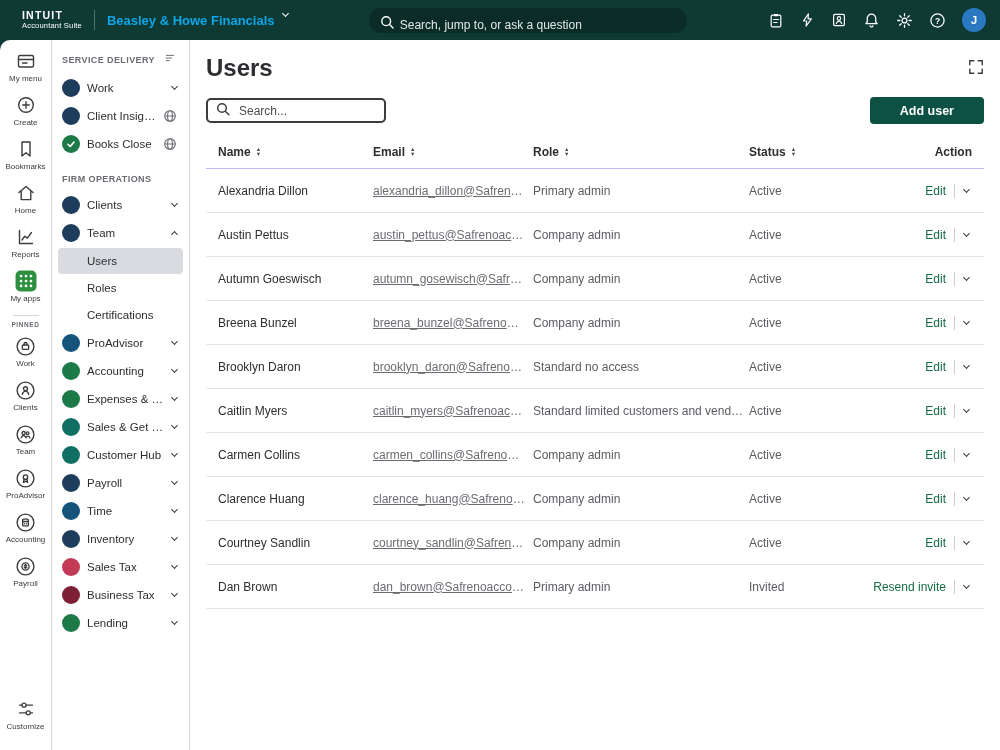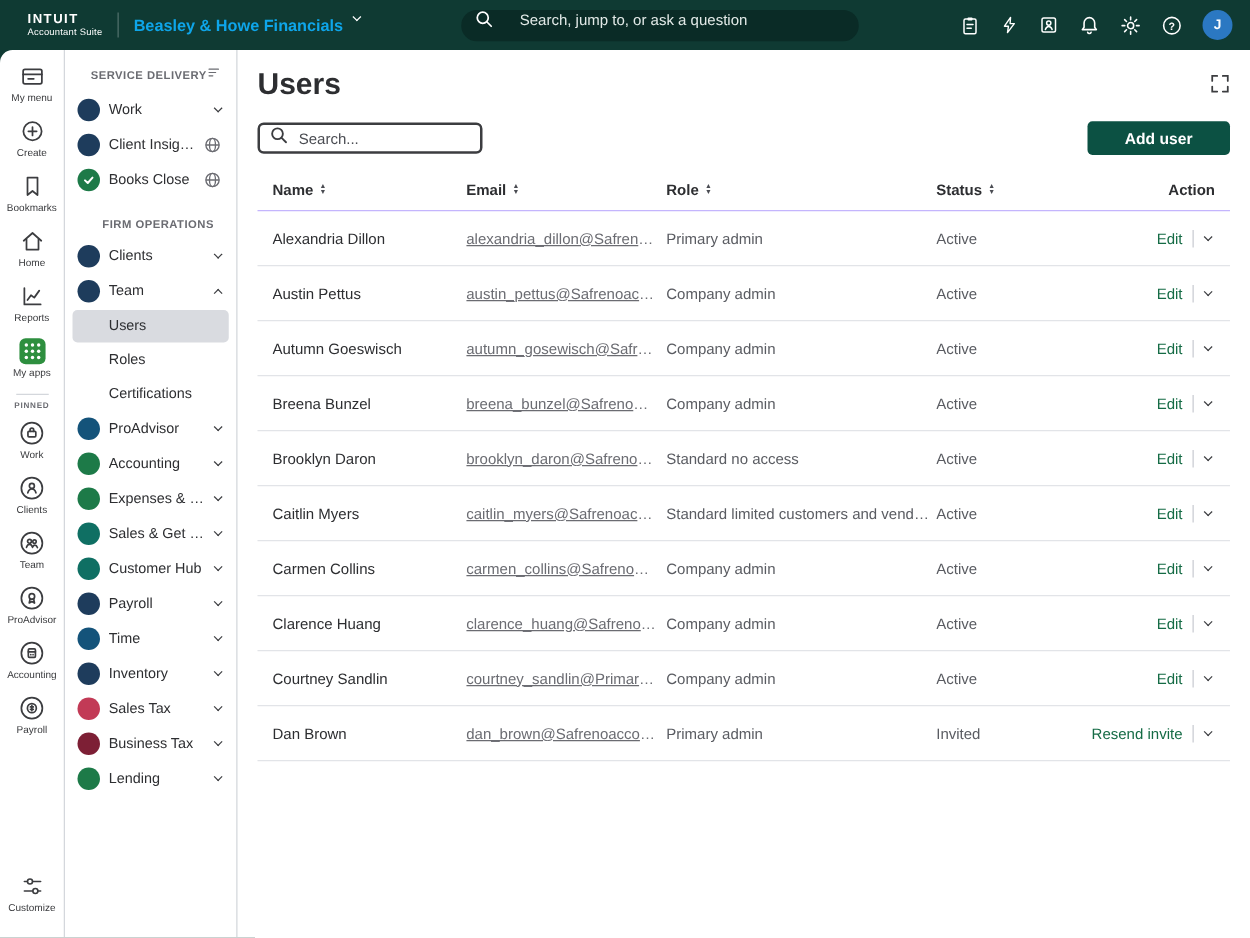--- a/index.html
+++ b/index.html
@@ -6,21 +6,21 @@
   html,body { margin:0; padding:0; width:1000px; height:750px; font-family:"Liberation Sans", sans-serif; }
   .page { position:relative; width:1000px; height:750px; background:var(--topbar-bg,#0f3a33); overflow:hidden; }
 
   
   .topbar { height:40px; display:flex; align-items:center; padding:0 14px 0 22px; gap:12px; background:var(--topbar-bg,#0f3a33); }
   .brand { line-height:1.08; cursor:pointer; }
   .brand1 { color:#fff; font-size:10.5px; font-weight:700; letter-spacing:1.2px; }
   .brand2 { color:#fff; font-size:7.5px; letter-spacing:.2px; }
   .tb-sep { width:1px; height:20px; background:rgba(255,255,255,.28); }
   .company { color:#0ea5e9; font-size:13px; font-weight:700; display:flex; align-items:flex-start; gap:8px; cursor:pointer; white-space:nowrap; }
-  .tb-search { flex:0 0 318px; margin:0 auto; height:25px; border-radius:13px; background:var(--topbar-search-bg,#0a2b26); display:flex; align-items:flex-start; gap:20px; padding:0 11px; cursor:text; }
+  .tb-search { flex:0 0 318px; margin:0 auto; height:25px; border-radius:13px; background:var(--topbar-search-bg,#0a2b26); display:flex; align-items:flex-end; gap:4px; padding:0 11px; cursor:text; }
   .tb-search input { flex:1; background:transparent; border:0; outline:0; color:#fff; font-size:12px; font-family:inherit; }
   .tb-search input::placeholder { color:#eef4f2; opacity:.95; }
   .tb-icons { display:flex; align-items:center; gap:16px; }
   .tbi { display:flex; align-items:center; justify-content:center; cursor:pointer; }
   .avatar { width:24px; height:24px; border-radius:50%; background:var(--avatar-bg,#2b78c2); color:#fff; font-size:11px; font-weight:700; display:flex; align-items:center; justify-content:center; cursor:pointer; }
 
   
   .shell { position:absolute; top:40px; left:0; right:0; bottom:0; background:#fff; border-top-left-radius:10px; display:flex; overflow:hidden; }
 
   
@@ -28,21 +28,21 @@
   #rail-top, #rail-pinned { display:contents; }
   .rail-item { width:50px; display:flex; flex-direction:column; align-items:center; gap:2px; margin-bottom:11px; cursor:pointer; }
   .rlabel { font-size:8px; color:#393a3d; white-space:nowrap; }
   .ric { display:flex; align-items:center; justify-content:center; height:22px; }
   .rail-divider { width:26px; height:1px; background:var(--border,#d4d7dc); margin:1px 0 5px; }
   .pinned-label { font-size:6.5px; font-weight:700; letter-spacing:.6px; color:#6b6c72; margin-bottom:7px; }
   .rail-spacer { flex:1; }
 
   
   .sidebar { width:138px; flex:0 0 138px; border-right:1px solid var(--border,#d4d7dc); padding:8px 6px; overflow:hidden; }
-  .sb-header { display:flex; align-items:center; justify-content:center; padding:4px 4px 7px; color:#6b6c72; font-size:9px; font-weight:700; letter-spacing:.4px; white-space:nowrap;margin-left:12px; }
+  .sb-header { display:flex; align-items:center; justify-content:space-between; padding:4px 4px 7px; color:#6b6c72; font-size:9px; font-weight:700; letter-spacing:.4px; white-space:nowrap; }
   .sb-sec2 { margin-top:12px; }
   .sbh-ic { cursor:pointer; display:flex; }
   .sb-item { display:flex; align-items:center; gap:7px; height:28px; padding:0 4px; border-radius:6px; cursor:pointer; }
   .sb-dot { width:18px; height:18px; border-radius:50%; flex:0 0 18px; display:flex; align-items:center; justify-content:center; }
   .sb-label { font-size:11.5px; color:#2d2e31; white-space:nowrap; overflow:hidden; text-overflow:ellipsis; flex:1; }
   .sb-right { margin-left:auto; display:flex; align-items:center; padding-right:2px; }
   .sb-child { height:26px; display:flex; align-items:center; padding-left:29px; border-radius:4px; font-size:11.5px; color:#2d2e31; cursor:pointer; margin:1px 0; }
   .sb-child.active { background:var(--selected-bg,#d9dbe0); }
 
   
@@ -572,21 +572,21 @@
               <div class="tc action">
                 <a class="alink">Edit</a>
                 <span class="vbar"></span>
                 <span class="chbtn">
                   <span class="chev sm"></span>
                 </span>
               </div>
             </div>
             <div class="trow">
               <div class="tc name">Courtney Sandlin</div>
-              <div class="tc email">courtney_sandlin@Primary...</div>
+              <div class="tc email">courtney_sandlin@Safrenoa...</div>
               <div class="tc role">Company admin</div>
               <div class="tc status">Active</div>
               <div class="tc action">
                 <a class="alink">Edit</a>
                 <span class="vbar"></span>
                 <span class="chbtn">
                   <span class="chev sm"></span>
                 </span>
               </div>
             </div>

